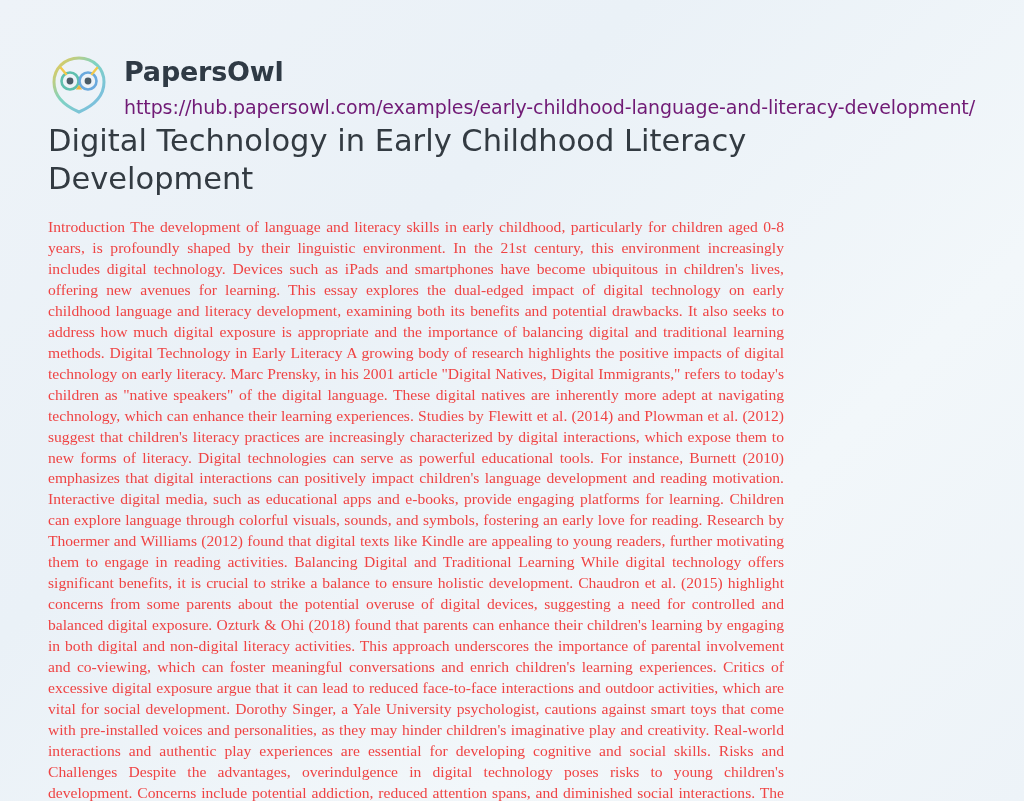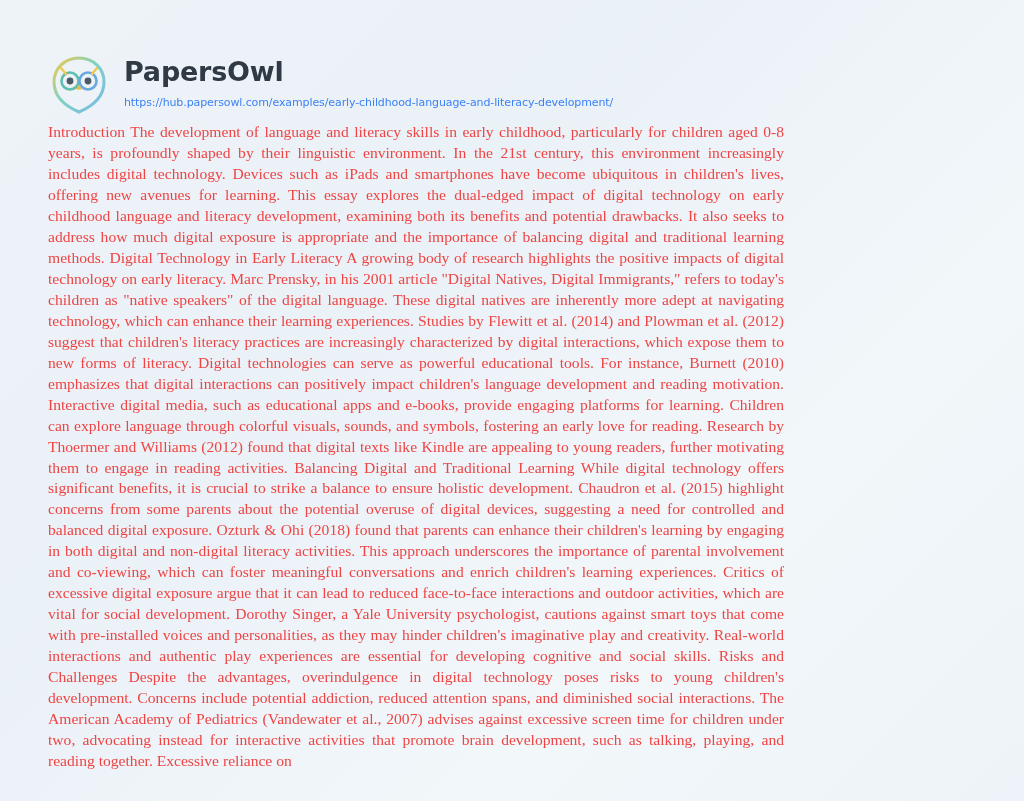--- a/index.html
+++ b/index.html
@@ -47,22 +47,22 @@
   .brand-name {
     font-size: 27px;
     font-weight: bold;
     color: #2f3a45;
     letter-spacing: -0.2px;
     line-height: 1.05;
     font-family: "DejaVu Sans", sans-serif;
   }
   .site-url {
     margin-top: 10px;
-    font-size: 11px;
-    color: #3b82f6;
+    font-size: 19px;
+    color: #701a75;
     letter-spacing: -0.1px;
     white-space: nowrap;
     font-family: "DejaVu Sans", sans-serif;
   }
 
   
   .doc {
     padding: 26px 52px 0 48px;
   }
   .doc-title {
@@ -110,16 +110,17 @@
       </svg>
     </div>
 
     <div class="brand-block">
       <div class="brand-name">PapersOwl</div>
       <div class="site-url">https://hub.papersowl.com/examples/early-childhood-language-and-literacy-development/</div>
     </div>
   </div>
 
   <div class="doc">
+    <h1 class="doc-title">Digital Technology in Early Childhood Literacy Development</h1>
     <p class="doc-body">Introduction The development of language and literacy skills in early childhood, particularly for children aged 0-8 years, is profoundly shaped by their linguistic environment. In the 21st century, this environment increasingly includes digital technology. Devices such as iPads and smartphones have become ubiquitous in children's lives, offering new avenues for learning. This essay explores the dual-edged impact of digital technology on early childhood language and literacy development, examining both its benefits and potential drawbacks. It also seeks to address how much digital exposure is appropriate and the importance of balancing digital and traditional learning methods. Digital Technology in Early Literacy A growing body of research highlights the positive impacts of digital technology on early literacy. Marc Prensky, in his 2001 article "Digital Natives, Digital Immigrants," refers to today's children as "native speakers" of the digital language. These digital natives are inherently more adept at navigating technology, which can enhance their learning experiences. Studies by Flewitt et al. (2014) and Plowman et al. (2012) suggest that children's literacy practices are increasingly characterized by digital interactions, which expose them to new forms of literacy. Digital technologies can serve as powerful educational tools. For instance, Burnett (2010) emphasizes that digital interactions can positively impact children's language development and reading motivation. Interactive digital media, such as educational apps and e-books, provide engaging platforms for learning. Children can explore language through colorful visuals, sounds, and symbols, fostering an early love for reading. Research by Thoermer and Williams (2012) found that digital texts like Kindle are appealing to young readers, further motivating them to engage in reading activities. Balancing Digital and Traditional Learning While digital technology offers significant benefits, it is crucial to strike a balance to ensure holistic development. Chaudron et al. (2015) highlight concerns from some parents about the potential overuse of digital devices, suggesting a need for controlled and balanced digital exposure. Ozturk &amp; Ohi (2018) found that parents can enhance their children's learning by engaging in both digital and non-digital literacy activities. This approach underscores the importance of parental involvement and co-viewing, which can foster meaningful conversations and enrich children's learning experiences. Critics of excessive digital exposure argue that it can lead to reduced face-to-face interactions and outdoor activities, which are vital for social development. Dorothy Singer, a Yale University psychologist, cautions against smart toys that come with pre-installed voices and personalities, as they may hinder children's imaginative play and creativity. Real-world interactions and authentic play experiences are essential for developing cognitive and social skills. Risks and Challenges Despite the advantages, overindulgence in digital technology poses risks to young children's development. Concerns include potential addiction, reduced attention spans, and diminished social interactions. The American Academy of Pediatrics (Vandewater et al., 2007) advises against excessive screen time for children under two, advocating instead for interactive activities that promote brain development, such as talking, playing, and reading together. Excessive reliance on</p>
   </div>
 
 </div>
 
 </body></html>

